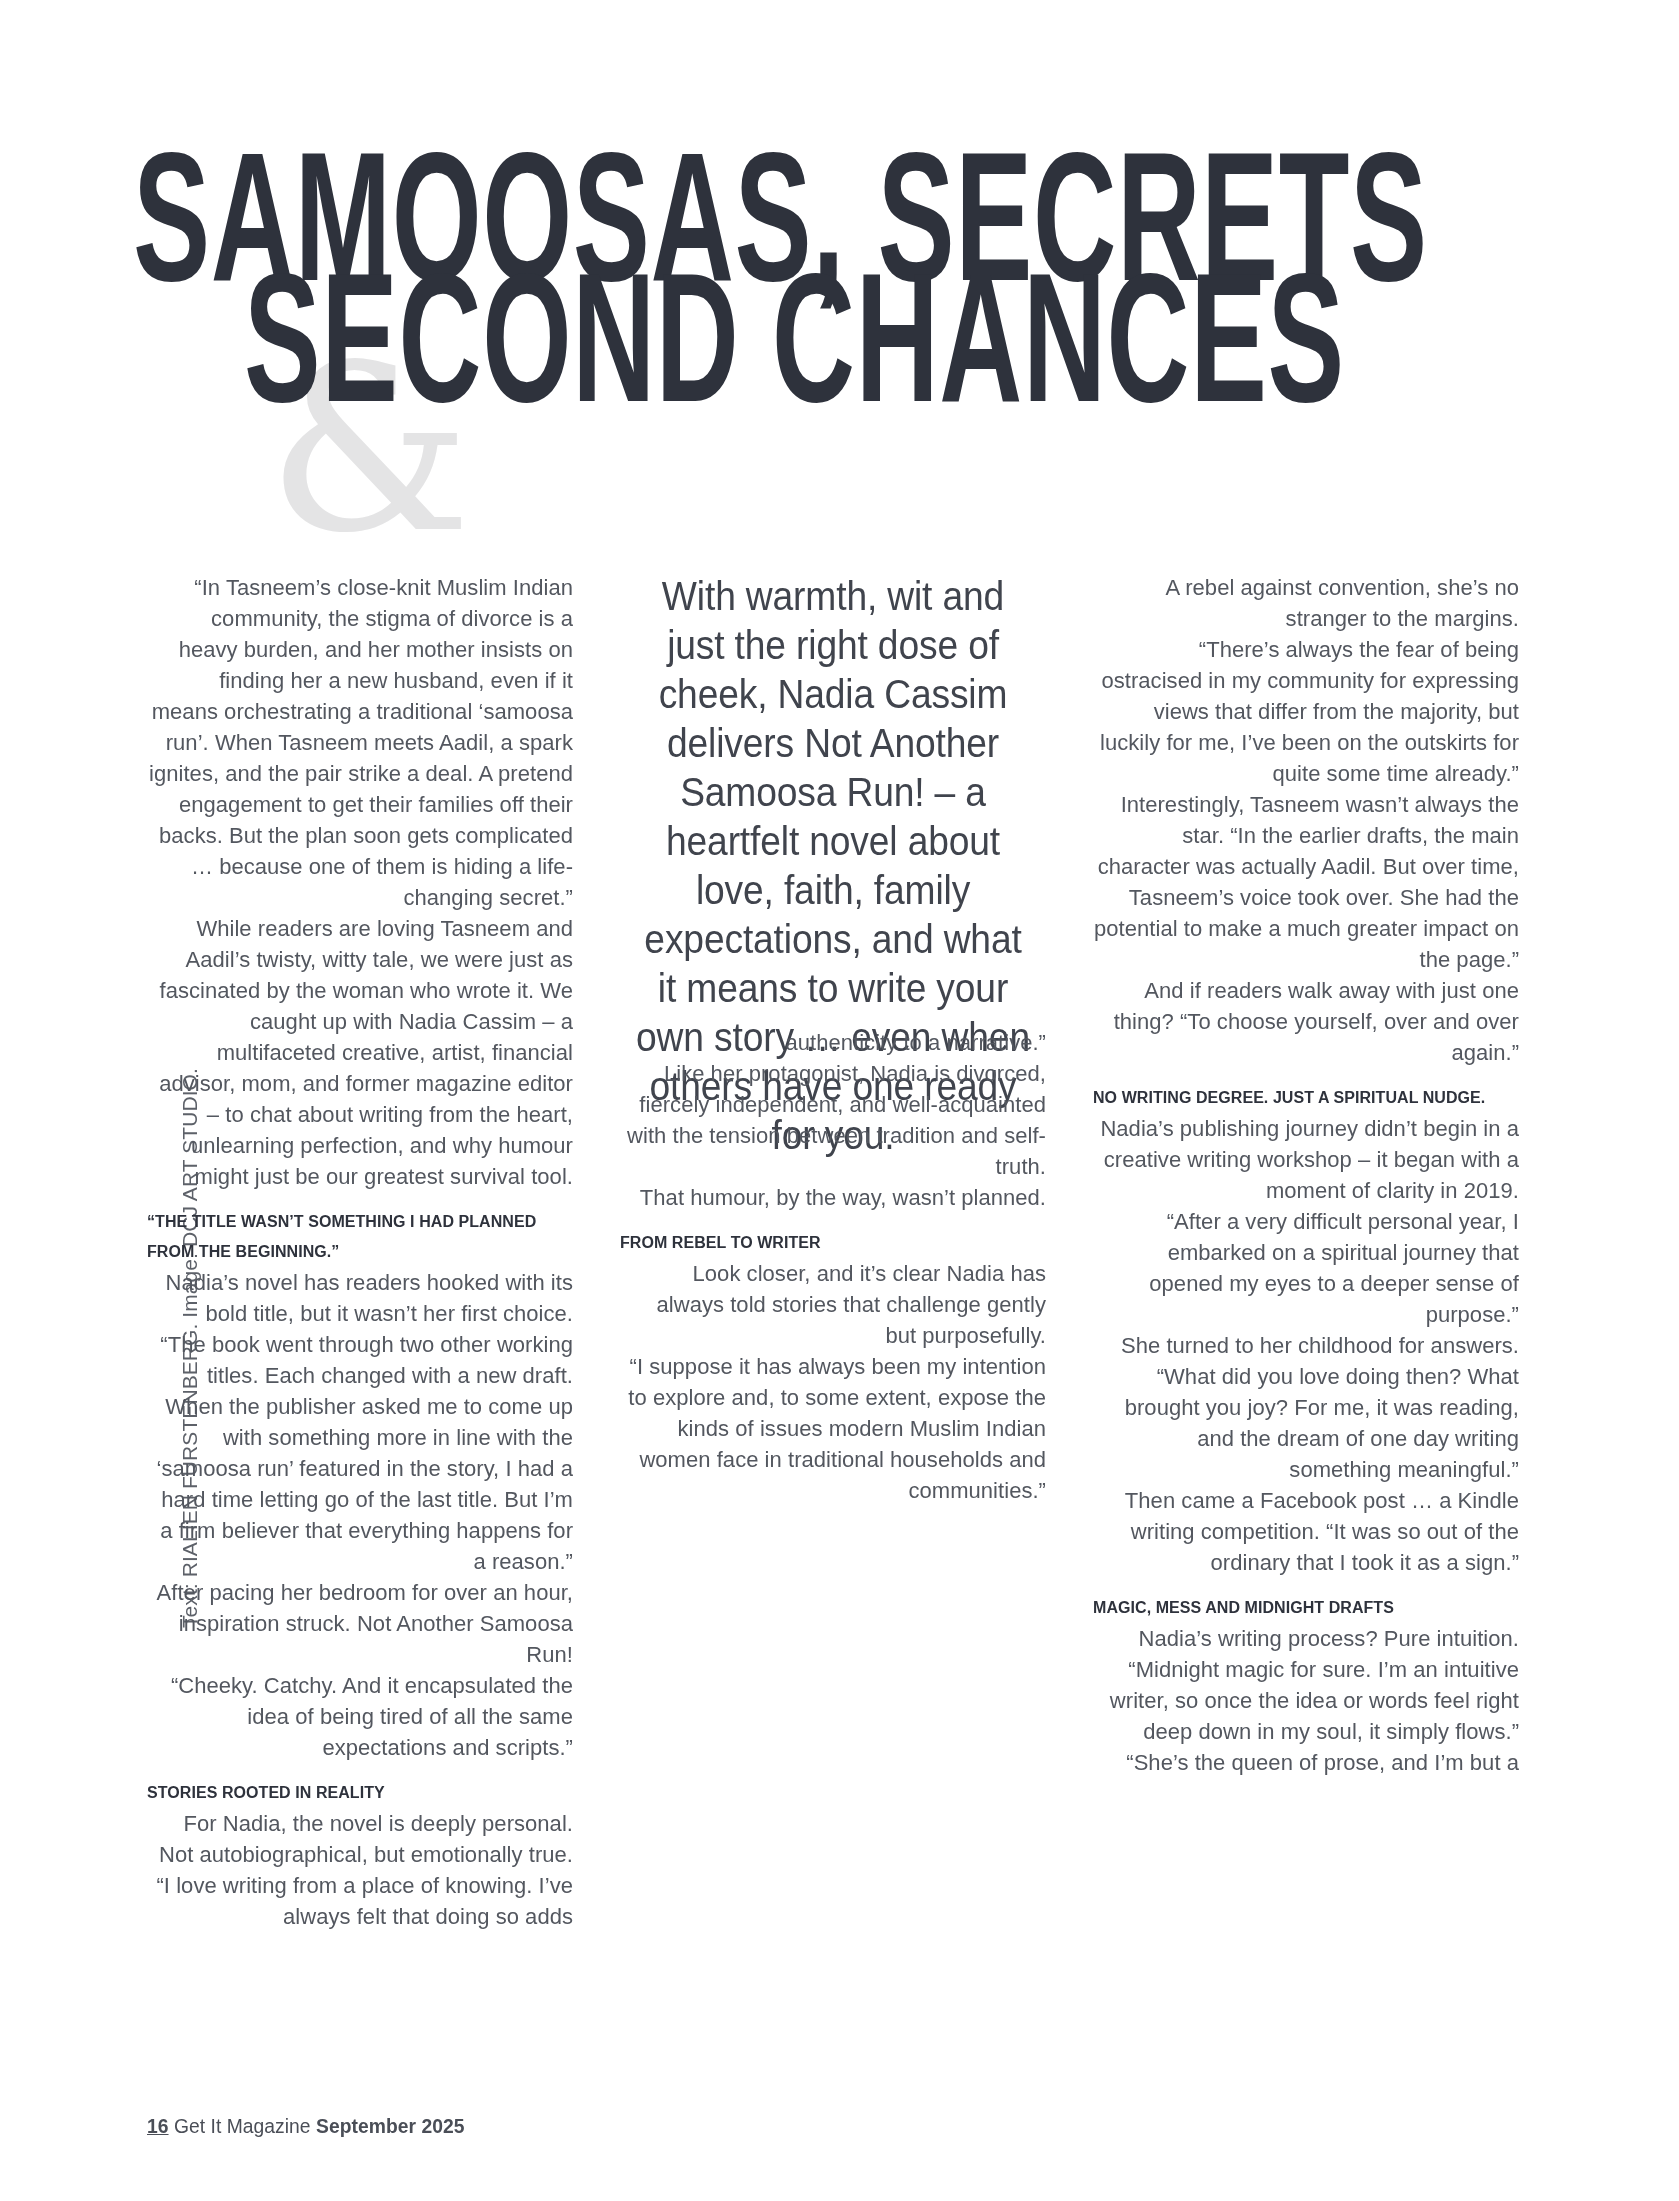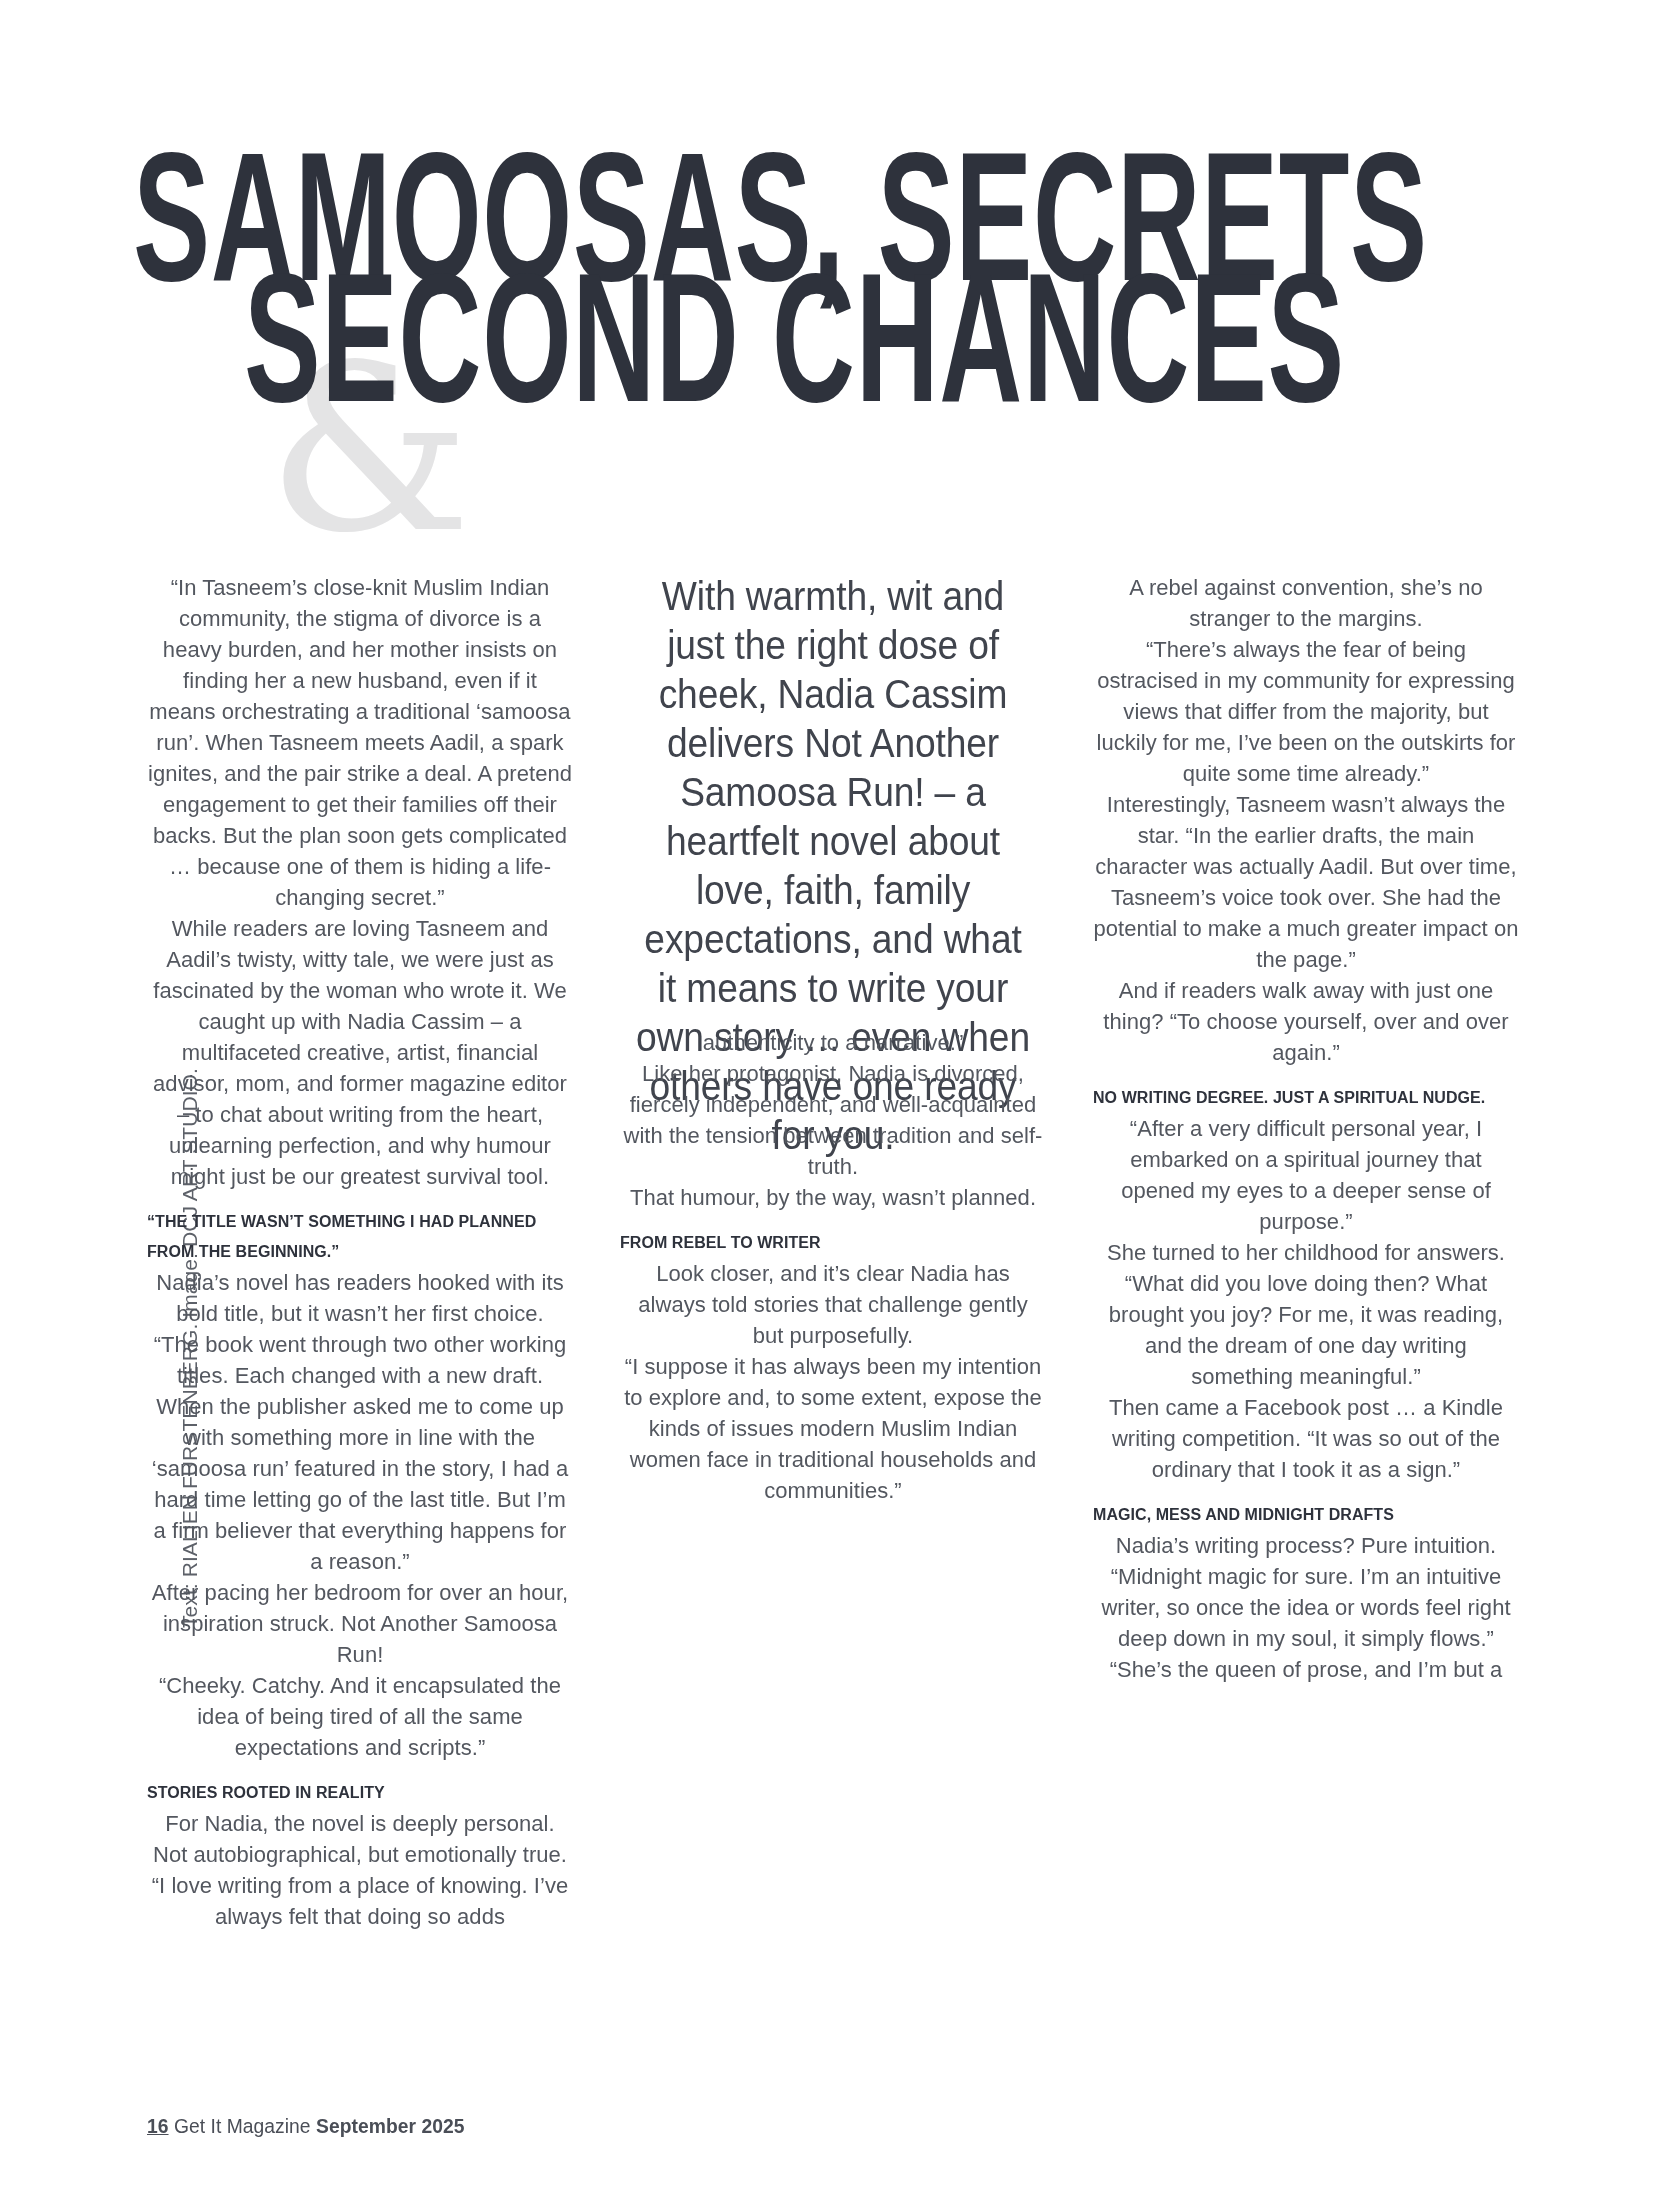--- a/index.html
+++ b/index.html
@@ -85,21 +85,21 @@
   }
   .col-1 { left: 0px; }
   .col-2 { left: 473px; }
   .col-3 { left: 946px; }
 
   .body-p {
     font-size: 22px;
     line-height: 31px;
     color: #53575f;
     margin: 0 0 0 0;
-    text-align: center;
+    text-align: right;
     font-weight: 400;
     letter-spacing: 0.002em;
   }
   .subhead {
     font-size: 16px;
     line-height: 30px;
     color: #2e323c;
     font-weight: 700;
     margin: 15px 0 0 0;
     letter-spacing: 0.004em;
@@ -199,20 +199,21 @@
         </div>
     </div>
 
     <div class="col col-3">
       <div>
           <p class="body-p">A rebel against convention, she’s no stranger to the margins.</p>
           <p class="body-p">“There’s always the fear of being ostracised in my community for expressing views that differ from the majority, but luckily for me, I’ve been on the outskirts for quite some time already.”</p>
           <p class="body-p">Interestingly, Tasneem wasn’t always the star. “In the earlier drafts, the main character was actually Aadil. But over time, Tasneem’s voice took over. She had the potential to make a much greater impact on the page.”</p>
           <p class="body-p">And if readers walk away with just one thing? “To choose yourself, over and over again.”</p>
           <p class="subhead">NO WRITING DEGREE. JUST A SPIRITUAL NUDGE.</p>
+          <p class="body-p">Nadia’s publishing journey didn’t begin in a creative writing workshop – it began with a moment of clarity in 2019.</p>
           <p class="body-p">“After a very difficult personal year, I embarked on a spiritual journey that opened my eyes to a deeper sense of purpose.”</p>
           <p class="body-p">She turned to her childhood for answers.</p>
           <p class="body-p">“What did you love doing then? What brought you joy? For me, it was reading, and the dream of one day writing something meaningful.”</p>
           <p class="body-p">Then came a Facebook post … a Kindle writing competition. “It was so out of the ordinary that I took it as a sign.”</p>
           <p class="subhead">MAGIC, MESS AND MIDNIGHT DRAFTS</p>
           <p class="body-p">Nadia’s writing process? Pure intuition.</p>
           <p class="body-p">“Midnight magic for sure. I’m an intuitive writer, so once the idea or words feel right deep down in my soul, it simply flows.”</p>
           <p class="body-p">“She’s the queen of prose, and I’m but a</p>
         </div>
     </div>

